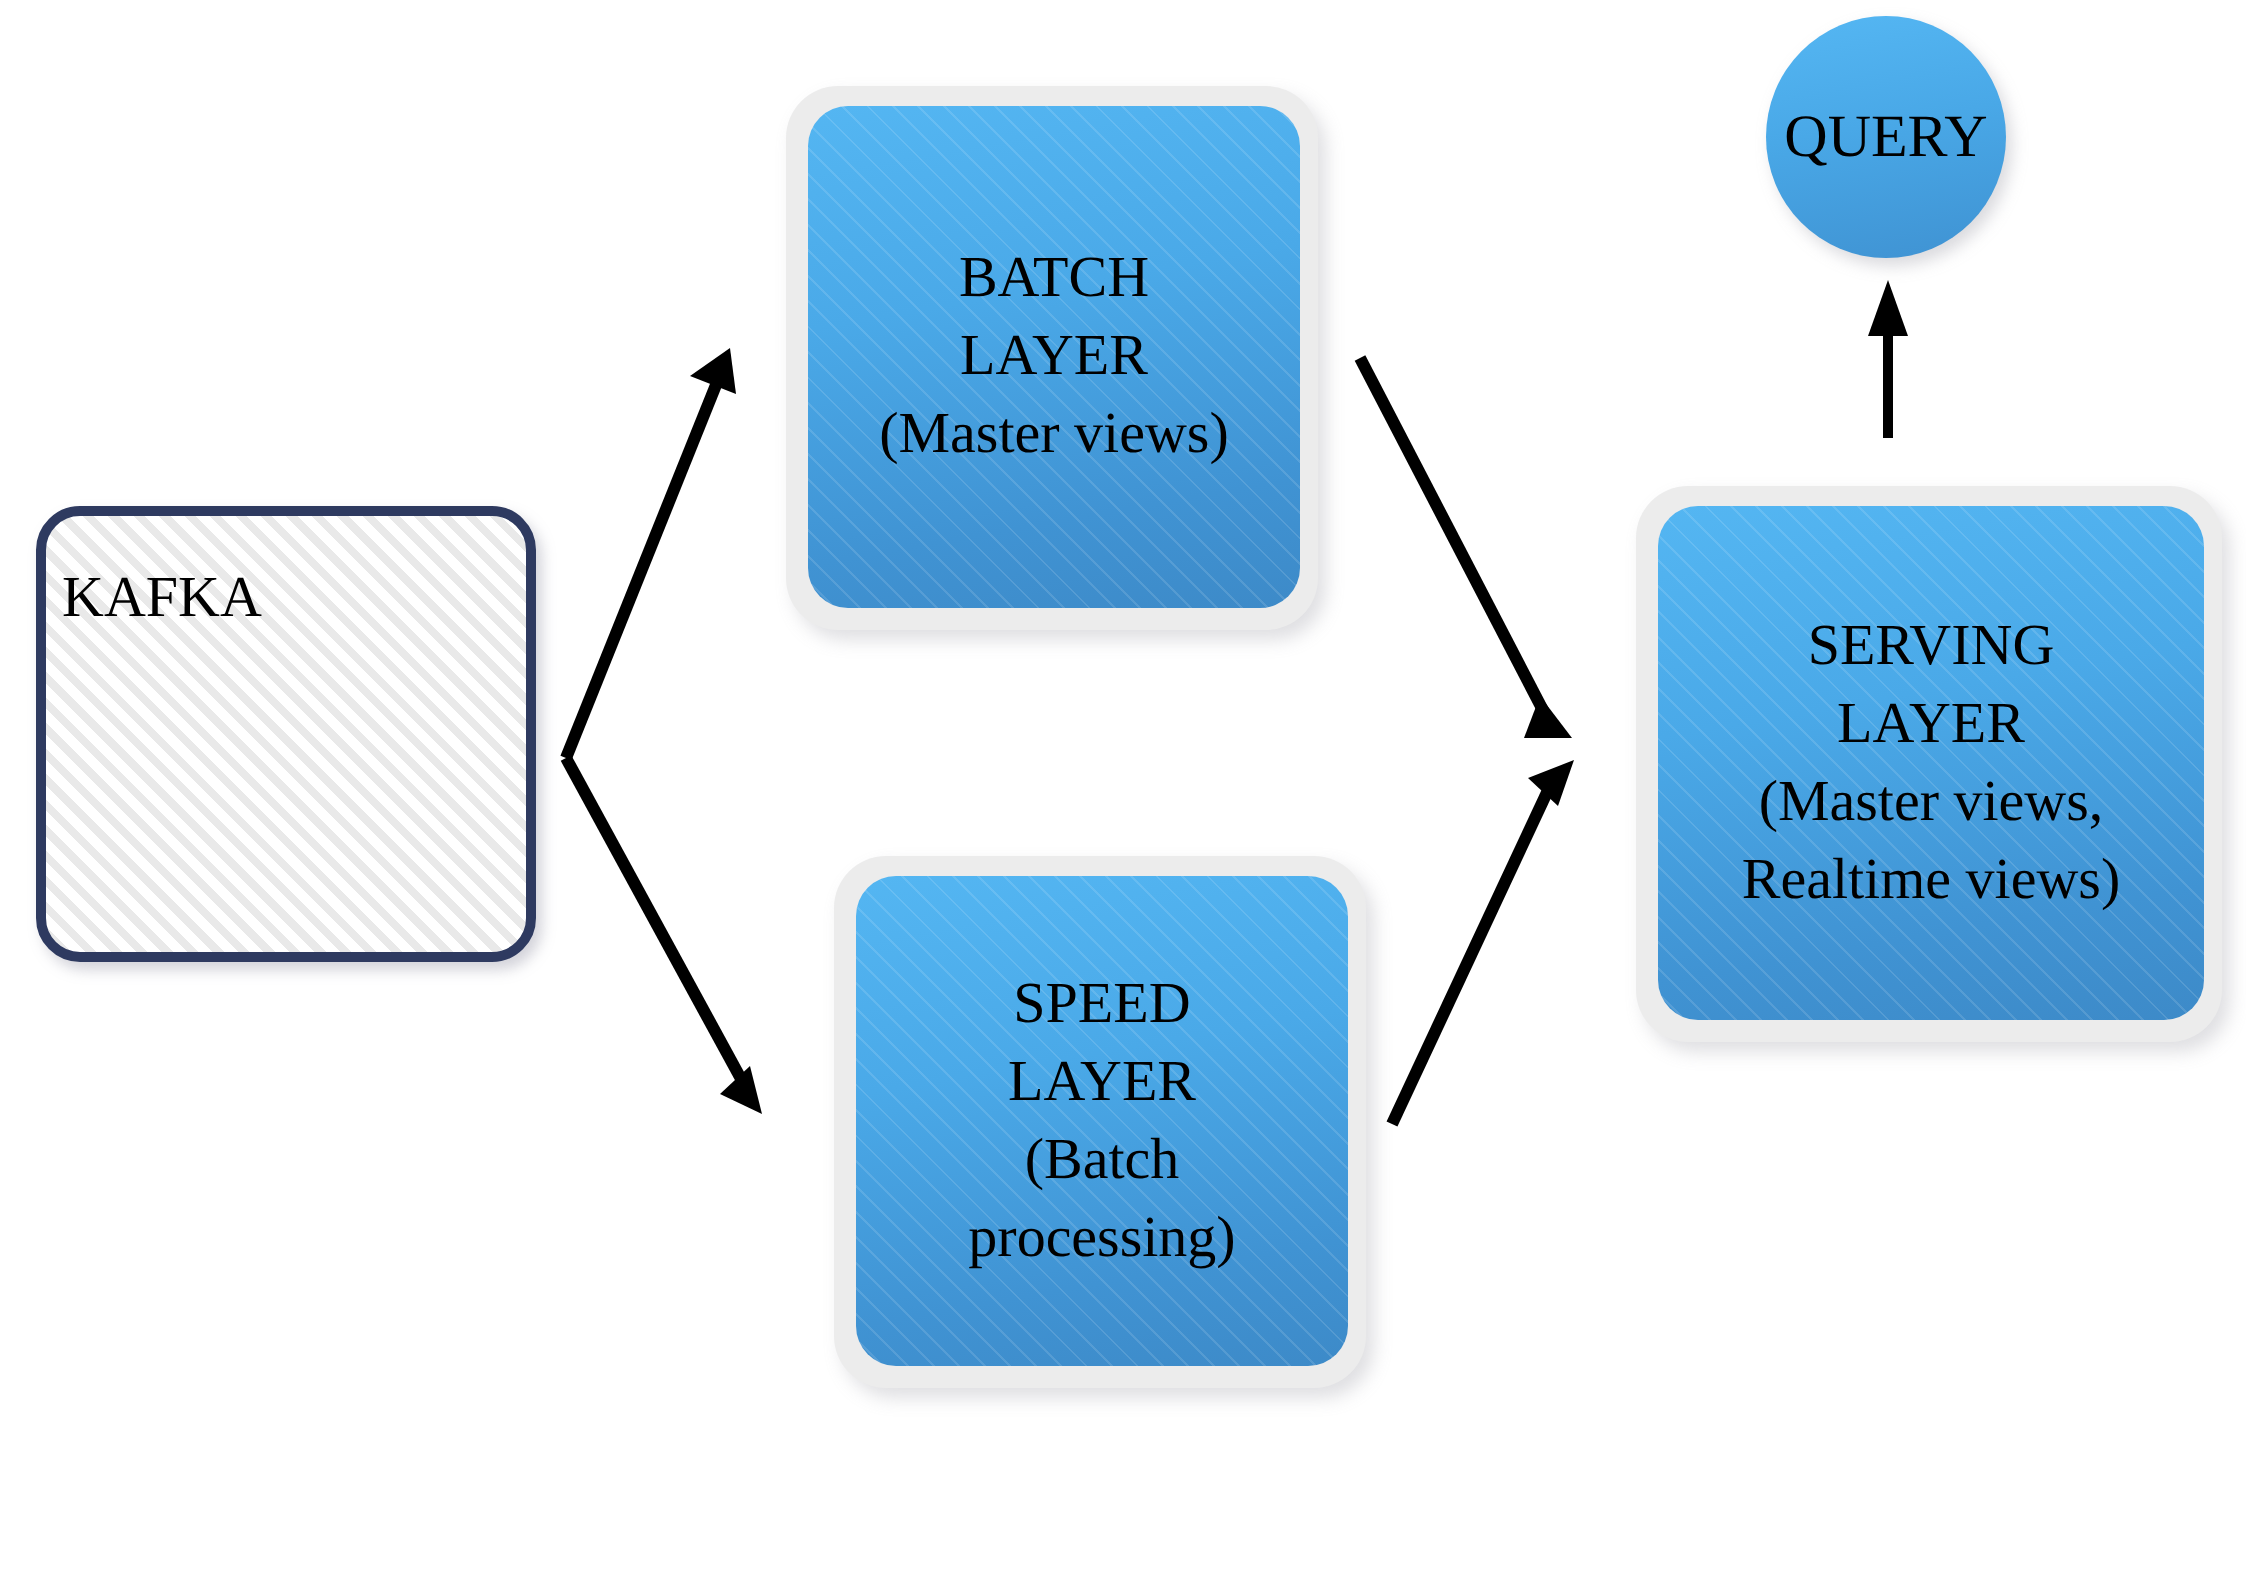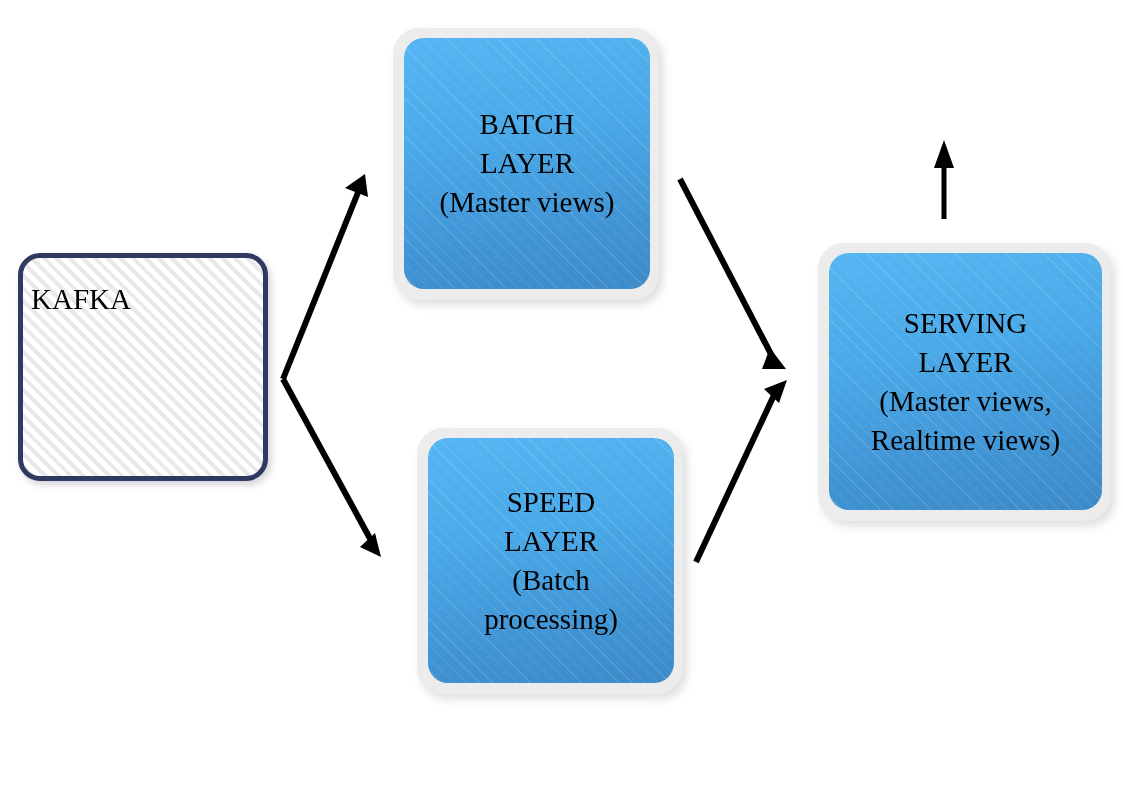--- a/index.html
+++ b/index.html
@@ -80,21 +80,21 @@
         rgba(255,255,255,0.12) 1px,
         rgba(255,255,255,0) 1px,
         rgba(255,255,255,0) 9px),
       linear-gradient(170deg, #54b6f2 0%, #4aa9e8 38%, #4093d3 78%, #3d8ac8 100%);
     display: flex;
     align-items: center;
     justify-content: center;
     overflow: visible;
   }
 
-  #batch-frame  { left: 393px; top: 28px;  width: 266px; height: 272px; text-decoration: underline; }
+  #batch-frame  { left: 393px; top: 43px;  width: 266px; height: 272px; text-decoration: underline; }
   #speed-frame  { left: 417px; top: 428px; width: 266px; height: 266px; }
   #serving-frame{ left: 818px; top: 243px; width: 261px; height: 278px; padding-left: 32px; }
 
   
   #query {
     position: absolute;
     left: 883px;
     top: 8px;
     width: 120px;
     height: 121px;
@@ -160,20 +160,23 @@
     <div class="blue-box">
       <div class="node-label">
         <div>SERVING</div>
         <div>LAYER</div>
         <div>(Master views,</div>
         <div>Realtime views)</div>
       </div>
     </div>
   </div>
 
+  <div id="query">
+    <div class="node-label">QUERY</div>
+  </div>
 
   <svg id="arrows" viewBox="0 0 1123 794">
 
     <g>
       <line x1="283" y1="379" x2="361" y2="185" stroke-width="6" stroke-linecap="butt"></line>
       <polygon points="365,174 368,197 345,188"></polygon>
     </g>
 
     <g>
       <line x1="283" y1="379" x2="373" y2="544" stroke-width="6" stroke-linecap="butt"></line>

